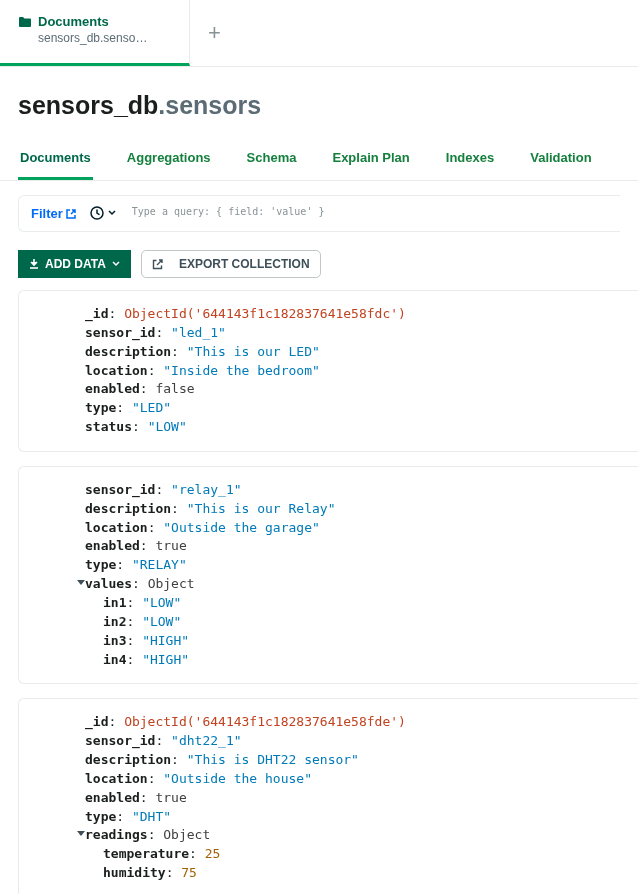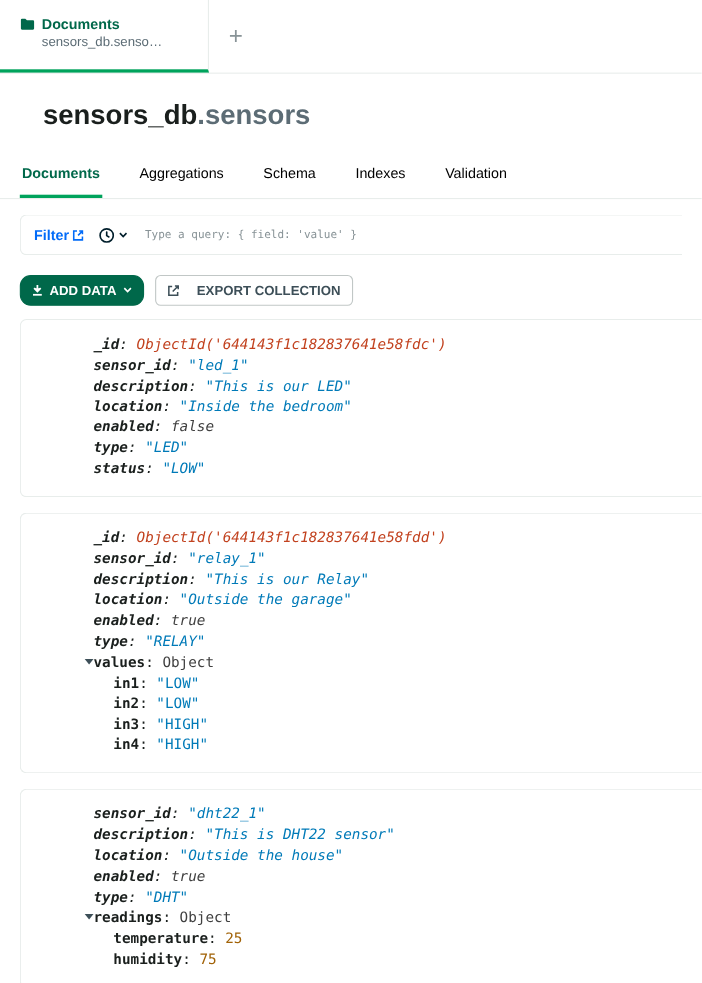--- a/index.html
+++ b/index.html
@@ -49,47 +49,46 @@
   }
   .page-title {
     font-size: 25px;
     font-weight: 600;
     color: #5c6c75;
     padding: 24px 0 18px 18px;
   }
   .page-title .db {
     color: #1a1f1d;
     font-weight: 700;
-    margin-left: 21px;
   }
   .subtabs {
     display: flex;
     border-bottom: 1px solid #e8edeb;
     padding-left: 18px;
     gap: 32px;
   }
   .subtab {
     font-size: 13px;
-    color: #000000;
+    color: #15803d;
     padding: 12px 2px;
     cursor: pointer;
-    font-weight: 400;
+    font-weight: 700;
   }
   .subtab.active {
     color: #00684a;
     font-weight: 700;
     border-bottom: 3px solid #00a35c;
   }
   .filter-bar {
     margin: 14px 18px 0 18px;
     border: 1px solid #e8edeb;
     border-right: none;
     border-radius: 6px 0 0 6px;
     display: flex;
-    align-items: center;
+    align-items: flex-start;
     padding: 10px 12px;
   }
   .filter-label {
     color: #016bf8;
     font-weight: 600;
     font-size: 13px;
     display: flex;
     align-items: center;
     gap: 3px;
     margin-right: 14px;
@@ -110,21 +109,21 @@
   .action-row {
     display: flex;
     align-items: center;
     gap: 10px;
     padding: 18px 18px 12px 18px;
   }
   .btn-green {
     background: #00684a;
     color: #fff;
     border: 1px solid #00684a;
-    border-radius: 10px;
+    border-radius: 0;
     font-weight: 700;
     font-size: 12px;
     padding: 6px 10px;
     display: flex;
     align-items: center;
     gap: 6px;
   }
   .btn-white {
     background: #fff;
     color: #3d4f58;
@@ -147,21 +146,21 @@
     font-size: 13px;
     line-height: 1.45;
   }
   .field-row { white-space: nowrap; }
   .key { color: #1a1f1d; font-weight: 700; }
   .colon { color: #1a1f1d; }
   .str { color: #007ab8; }
   .oid { color: #c2421f; }
   .lit { color: #404040; }
   .num { color: #a16207; }
-  .ind1 { padding-left: 66px; font-style: italic; }
+  .ind1 { padding-left: 66px; }
   .ind2 { padding-left: 84px; }
   .exp-row { padding-left: 50px; position: relative; }
   .caret {
     position: absolute;
     left: 58px;
     top: 5px;
     width: 0; height: 0;
     border-left: 4px solid transparent;
     border-right: 4px solid transparent;
     border-top: 5px solid #3d4f58;
@@ -187,20 +186,21 @@
 </div>
 
 <div class="page-title">
   <span class="db">sensors_db</span><span>.sensors</span>
 </div>
 
 <div class="subtabs" id="subtabs">
     <div class="subtab active">Documents</div>
     <div class="subtab">Aggregations</div>
     <div class="subtab">Schema</div>
+    <div class="subtab">Explain Plan</div>
     <div class="subtab">Indexes</div>
     <div class="subtab">Validation</div>
   </div>
 
 <div class="filter-bar">
   <span class="filter-label">
     <span>Filter</span>
     <span>
       <svg width="10" height="10" viewBox="0 0 10 10">
           <path fill="none" stroke="#016bf8" stroke-width="1.5" d="M4 1H1v8h8V6M5 5l4-4M6 1h3v3"></path>
@@ -252,33 +252,33 @@
     <div class="doc-card">
       <div class="field-row ind1"><span class="key">_id</span><span class="colon">: </span><span class="oid">ObjectId('644143f1c182837641e58fdc')</span></div>
       <div class="field-row ind1"><span class="key">sensor_id</span><span class="colon">: </span><span class="str">"led_1"</span></div>
       <div class="field-row ind1"><span class="key">description</span><span class="colon">: </span><span class="str">"This is our LED"</span></div>
       <div class="field-row ind1"><span class="key">location</span><span class="colon">: </span><span class="str">"Inside the bedroom"</span></div>
       <div class="field-row ind1"><span class="key">enabled</span><span class="colon">: </span><span class="lit">false</span></div>
       <div class="field-row ind1"><span class="key">type</span><span class="colon">: </span><span class="str">"LED"</span></div>
       <div class="field-row ind1"><span class="key">status</span><span class="colon">: </span><span class="str">"LOW"</span></div>
     </div>
     <div class="doc-card">
-      <div class="field-row ind1"><span class="key">_id</span><span class="colon">: </span><span class="oid">ObjectId('644143f1c182837641e58fdd')</span></div>
       <div class="field-row ind1"><span class="key">sensor_id</span><span class="colon">: </span><span class="str">"relay_1"</span></div>
       <div class="field-row ind1"><span class="key">description</span><span class="colon">: </span><span class="str">"This is our Relay"</span></div>
       <div class="field-row ind1"><span class="key">location</span><span class="colon">: </span><span class="str">"Outside the garage"</span></div>
       <div class="field-row ind1"><span class="key">enabled</span><span class="colon">: </span><span class="lit">true</span></div>
       <div class="field-row ind1"><span class="key">type</span><span class="colon">: </span><span class="str">"RELAY"</span></div>
       <div class="field-row exp-row"><span class="caret"></span><span style="display: inline-block; width: 16px;"></span><span class="key">values</span><span class="colon">: </span><span class="lit">Object</span></div>
       <div class="field-row ind2"><span class="key">in1</span><span class="colon">: </span><span class="str">"LOW"</span></div>
       <div class="field-row ind2"><span class="key">in2</span><span class="colon">: </span><span class="str">"LOW"</span></div>
       <div class="field-row ind2"><span class="key">in3</span><span class="colon">: </span><span class="str">"HIGH"</span></div>
       <div class="field-row ind2"><span class="key">in4</span><span class="colon">: </span><span class="str">"HIGH"</span></div>
     </div>
     <div class="doc-card">
+      <div class="field-row ind1"><span class="key">_id</span><span class="colon">: </span><span class="oid">ObjectId('644143f1c182837641e58fde')</span></div>
       <div class="field-row ind1"><span class="key">sensor_id</span><span class="colon">: </span><span class="str">"dht22_1"</span></div>
       <div class="field-row ind1"><span class="key">description</span><span class="colon">: </span><span class="str">"This is DHT22 sensor"</span></div>
       <div class="field-row ind1"><span class="key">location</span><span class="colon">: </span><span class="str">"Outside the house"</span></div>
       <div class="field-row ind1"><span class="key">enabled</span><span class="colon">: </span><span class="lit">true</span></div>
       <div class="field-row ind1"><span class="key">type</span><span class="colon">: </span><span class="str">"DHT"</span></div>
       <div class="field-row exp-row"><span class="caret"></span><span style="display: inline-block; width: 16px;"></span><span class="key">readings</span><span class="colon">: </span><span class="lit">Object</span></div>
       <div class="field-row ind2"><span class="key">temperature</span><span class="colon">: </span><span class="num">25</span></div>
       <div class="field-row ind2"><span class="key">humidity</span><span class="colon">: </span><span class="num">75</span></div>
     </div>
   </div>

